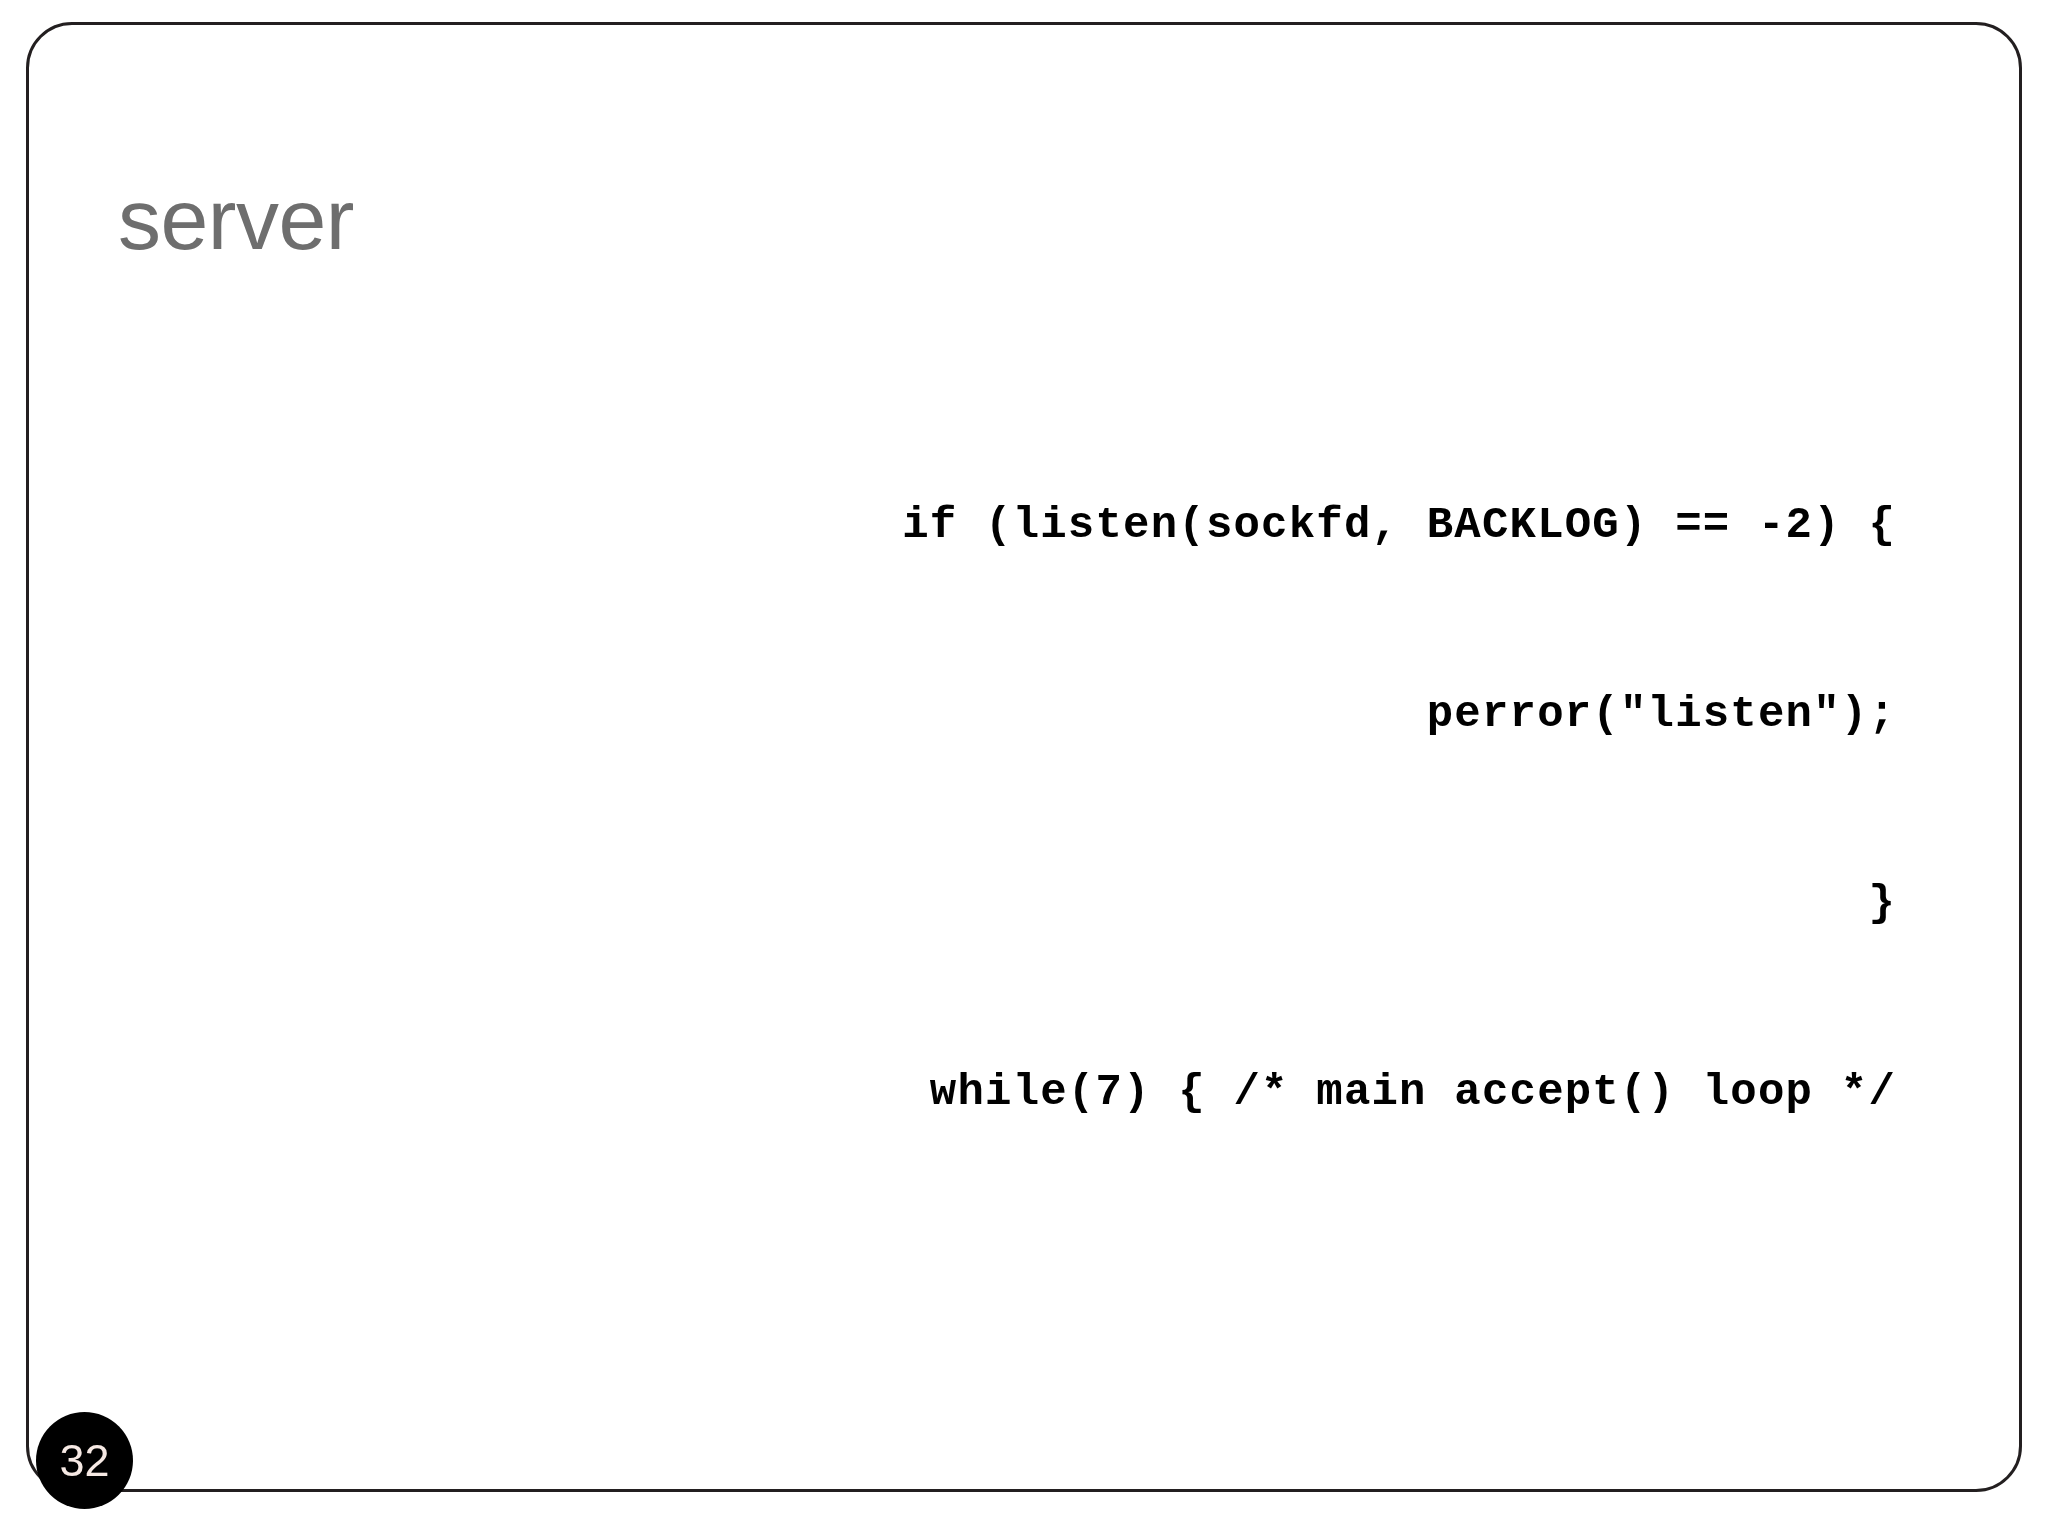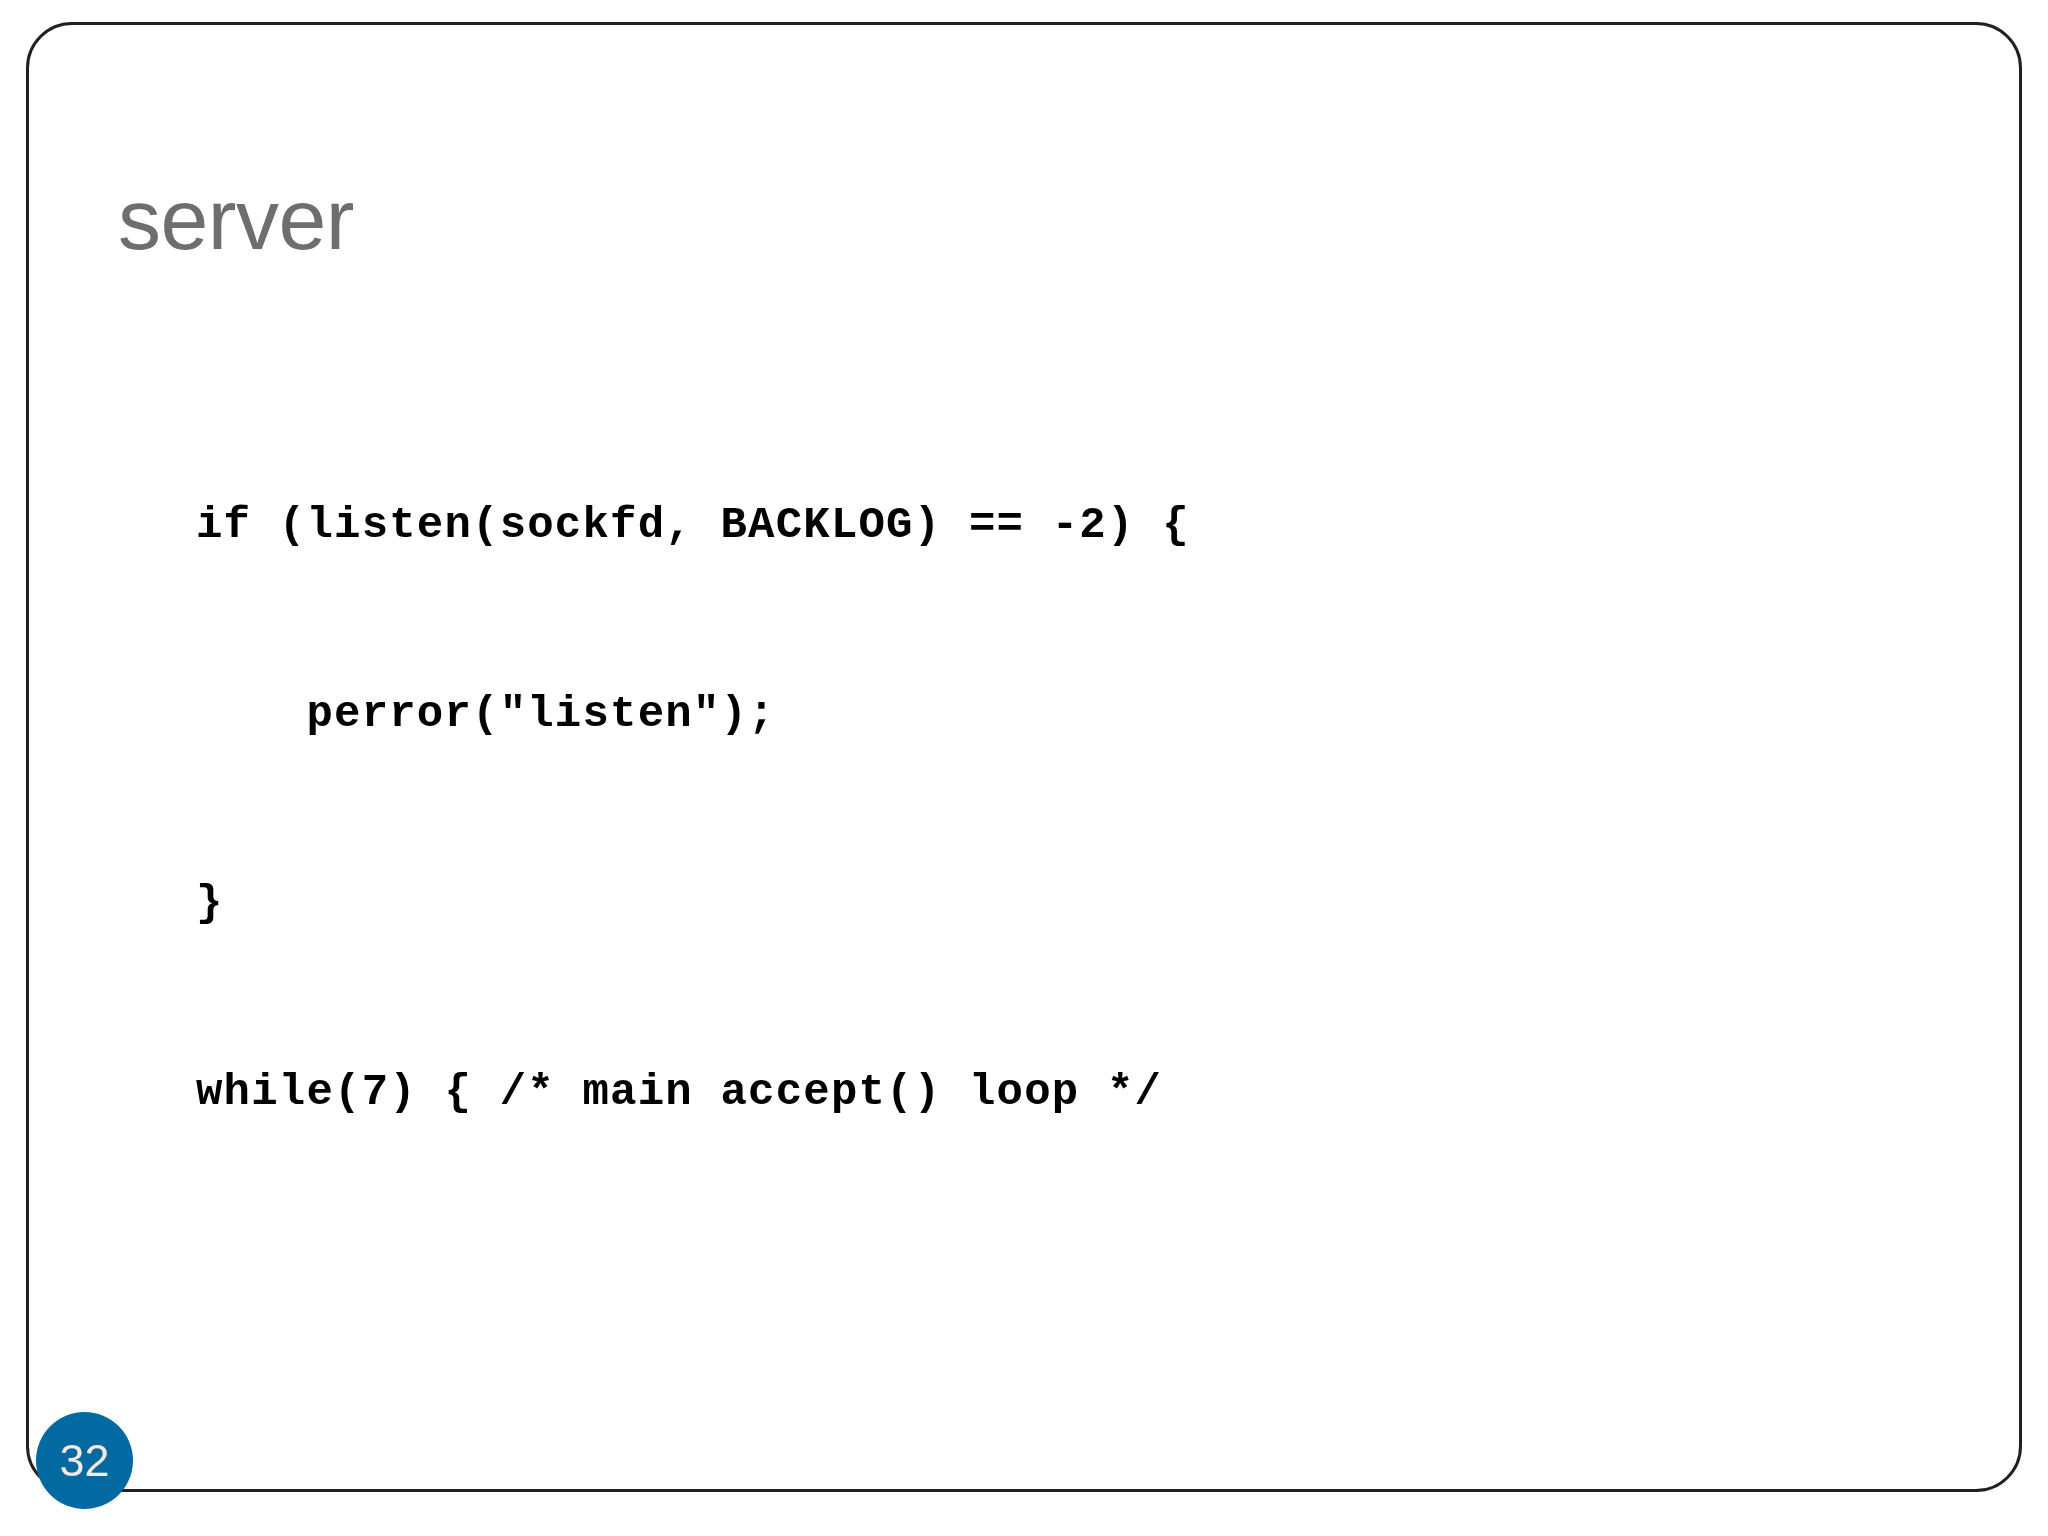--- a/index.html
+++ b/index.html
@@ -13,20 +13,21 @@
     font-family: "Liberation Sans", sans-serif;
     overflow: hidden;
   }
 
   .slide {
     position: relative;
     width: 2048px;
     height: 1536px;
     background: #ffffff;
     box-sizing: border-box;
+    text-align: right;
   }
 
   
   .slide-frame {
     position: absolute;
     left: 26px;
     top: 22px;
     width: 1996px;
     height: 1470px;
     border: 3px solid #231f20;
@@ -68,21 +69,21 @@
     min-height: 63px;
   }
 
   .page-badge {
     position: absolute;
     left: 36px;
     top: 1412px;
     width: 97px;
     height: 97px;
     border-radius: 50%;
-    background: #0369a1;
+    background: #000000;
     display: flex;
     align-items: center;
     justify-content: center;
     color: #f6e9e4;
     font-family: "Liberation Sans", sans-serif;
     font-size: 45px;
     font-weight: 400;
     line-height: 1;
   }
 </style>

